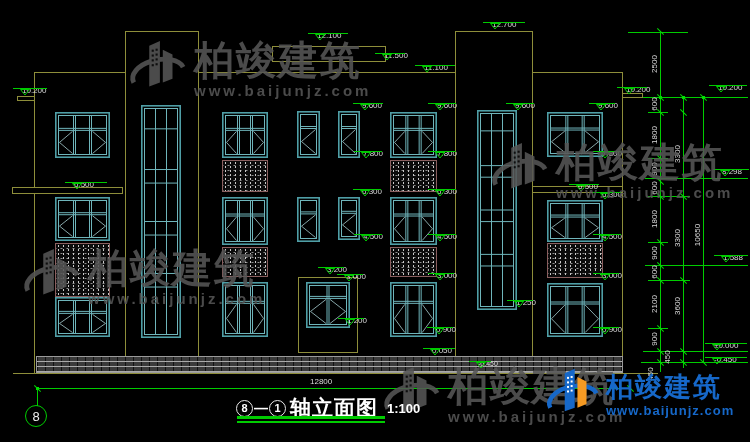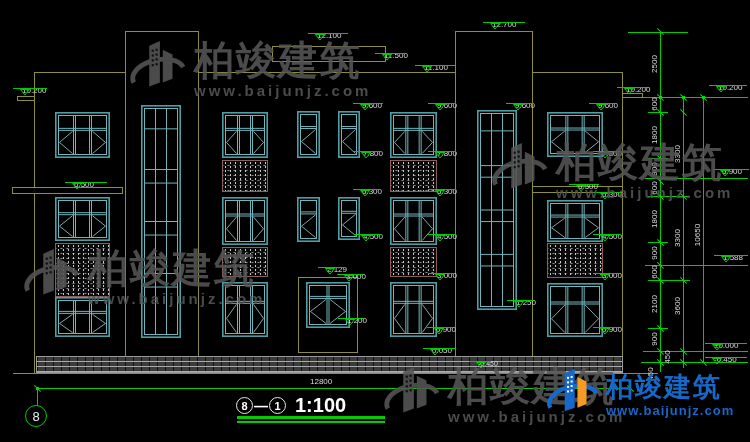--- a/index.html
+++ b/index.html
@@ -38,36 +38,37 @@
   #logo{position:absolute;left:543px;top:366px;display:flex;align-items:center;gap:5px;z-index:40;}
   .lg-txt{display:flex;flex-direction:column;}
   .lg-n{color:#1668c9;font-size:27px;font-weight:bold;line-height:28px;letter-spacing:2px;white-space:nowrap;}
   .lg-u{color:#1668c9;font-size:13px;font-weight:bold;letter-spacing:1px;white-space:nowrap;margin-top:2px;}
   
   #title{position:absolute;left:236px;top:394px;display:flex;align-items:center;z-index:40;color:#fff;}
   .circ{display:inline-flex;align-items:center;justify-content:center;width:17px;height:17px;
         border:1.5px solid #e8e8e8;border-radius:50%;font-size:11px;font-weight:bold;box-sizing:border-box;}
   .dash{font-size:14px;font-weight:bold;margin:0 1px;}
   .tname{font-size:21px;font-weight:bold;letter-spacing:1px;margin-left:4px;white-space:nowrap;}
-  .tscale{font-size:20px;font-weight:bold;margin-left:9px;}
+  .tscale{font-size:13px;font-weight:bold;margin-left:9px;}
   .tline{position:absolute;background:#00cc00;z-index:40;}
   
   #axis8{position:absolute;left:25px;top:405px;width:22px;height:22px;border:1.5px solid #00cc00;
          border-radius:50%;color:#efefef;font-size:13px;display:flex;align-items:center;
          justify-content:center;box-sizing:border-box;z-index:20;}
 </style>
 </head>
 <body>
 
 <div id="cv">
 
   <div id="title">
     <span class="circ">8</span>
     <span class="dash">—</span>
     <span class="circ">1</span>
+    <span class="tname">轴立面图</span>
     <span class="tscale">1:100</span>
   </div>
   <div class="tline" style="left:237px;top:416px;width:148px;height:3px;"></div>
   <div class="tline" style="left:237px;top:421px;width:148px;height:2px;"></div>
 
   <div id="axis8">8</div>
 
   <div class="dimtext" style="left:310px;top:377px;">12800</div>
 
   <div class="rooflbl" style="left:753px;top:61px;">屋顶</div>
@@ -446,33 +447,33 @@
       </svg></div>
     <div class="lm" style="left: 427px; top: 180px;"><span class="lm-t">6.300</span><i class="lm-l" style="width: 28px;"></i><svg width="10" height="7">
         <polygon points="0.5,0.5 9.5,0.5 5,6" fill="none" stroke="#00cc00"></polygon>
       </svg></div>
     <div class="lm" style="left: 592px; top: 183px;"><span class="lm-t">6.300</span><i class="lm-l" style="width: 28px;"></i><svg width="10" height="7">
         <polygon points="0.5,0.5 9.5,0.5 5,6" fill="none" stroke="#00cc00"></polygon>
       </svg></div>
     <div class="lm" style="left: 568px; top: 175px;"><span class="lm-t">6.500</span><i class="lm-l" style="width: 30px;"></i><svg width="10" height="7">
         <polygon points="0.5,0.5 9.5,0.5 5,6" fill="none" stroke="#00cc00"></polygon>
       </svg></div>
-    <div class="lm" style="left: 712px; top: 160px;"><span class="lm-t">6.900</span><i class="lm-l" style="width: 36px;"></i><svg width="10" height="7">
+    <div class="lm" style="left: 712px; top: 160px;"><span class="lm-t">8.298</span><i class="lm-l" style="width: 36px;"></i><svg width="10" height="7">
         <polygon points="0.5,0.5 9.5,0.5 5,6" fill="none" stroke="#00cc00"></polygon>
       </svg></div>
     <div class="lm" style="left: 353px; top: 225px;"><span class="lm-t">4.500</span><i class="lm-l" style="width: 28px;"></i><svg width="10" height="7">
         <polygon points="0.5,0.5 9.5,0.5 5,6" fill="none" stroke="#00cc00"></polygon>
       </svg></div>
     <div class="lm" style="left: 427px; top: 225px;"><span class="lm-t">4.500</span><i class="lm-l" style="width: 28px;"></i><svg width="10" height="7">
         <polygon points="0.5,0.5 9.5,0.5 5,6" fill="none" stroke="#00cc00"></polygon>
       </svg></div>
     <div class="lm" style="left: 592px; top: 225px;"><span class="lm-t">4.500</span><i class="lm-l" style="width: 28px;"></i><svg width="10" height="7">
         <polygon points="0.5,0.5 9.5,0.5 5,6" fill="none" stroke="#00cc00"></polygon>
       </svg></div>
-    <div class="lm" style="left: 317px; top: 258px;"><span class="lm-t">2.129</span><i class="lm-l" style="width: 26px;"></i><svg width="10" height="7">
+    <div class="lm" style="left: 317px; top: 258px;"><span class="lm-t">3.200</span><i class="lm-l" style="width: 26px;"></i><svg width="10" height="7">
         <polygon points="0.5,0.5 9.5,0.5 5,6" fill="none" stroke="#00cc00"></polygon>
       </svg></div>
     <div class="lm" style="left: 336px; top: 265px;"><span class="lm-t">3.000</span><i class="lm-l" style="width: 26px;"></i><svg width="10" height="7">
         <polygon points="0.5,0.5 9.5,0.5 5,6" fill="none" stroke="#00cc00"></polygon>
       </svg></div>
     <div class="lm" style="left: 427px; top: 264px;"><span class="lm-t">3.000</span><i class="lm-l" style="width: 26px;"></i><svg width="10" height="7">
         <polygon points="0.5,0.5 9.5,0.5 5,6" fill="none" stroke="#00cc00"></polygon>
       </svg></div>
     <div class="lm" style="left: 592px; top: 264px;"><span class="lm-t">3.000</span><i class="lm-l" style="width: 26px;"></i><svg width="10" height="7">
         <polygon points="0.5,0.5 9.5,0.5 5,6" fill="none" stroke="#00cc00"></polygon>

